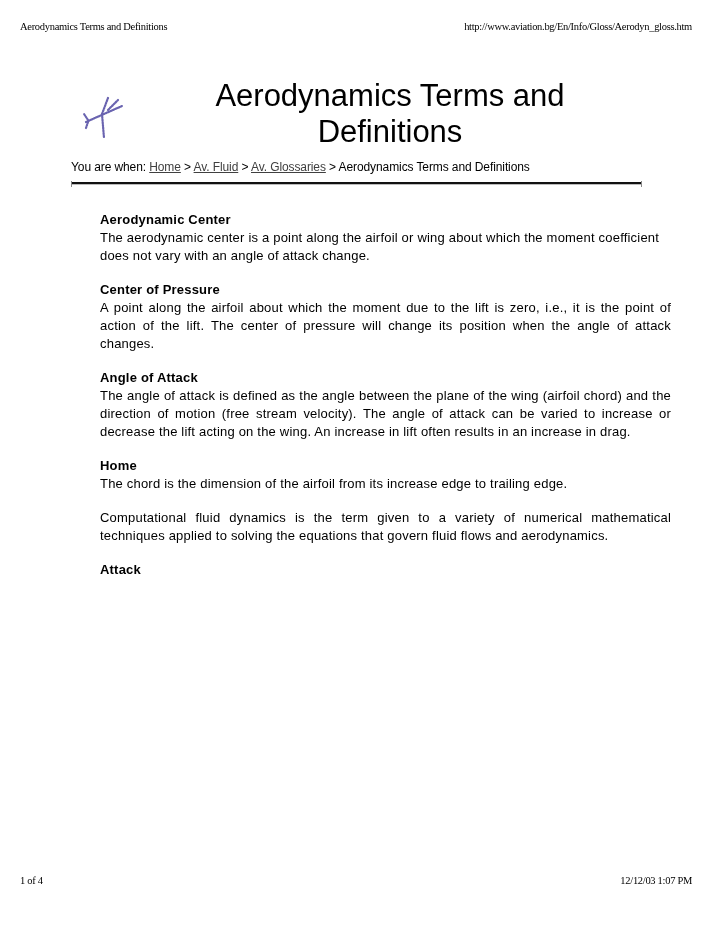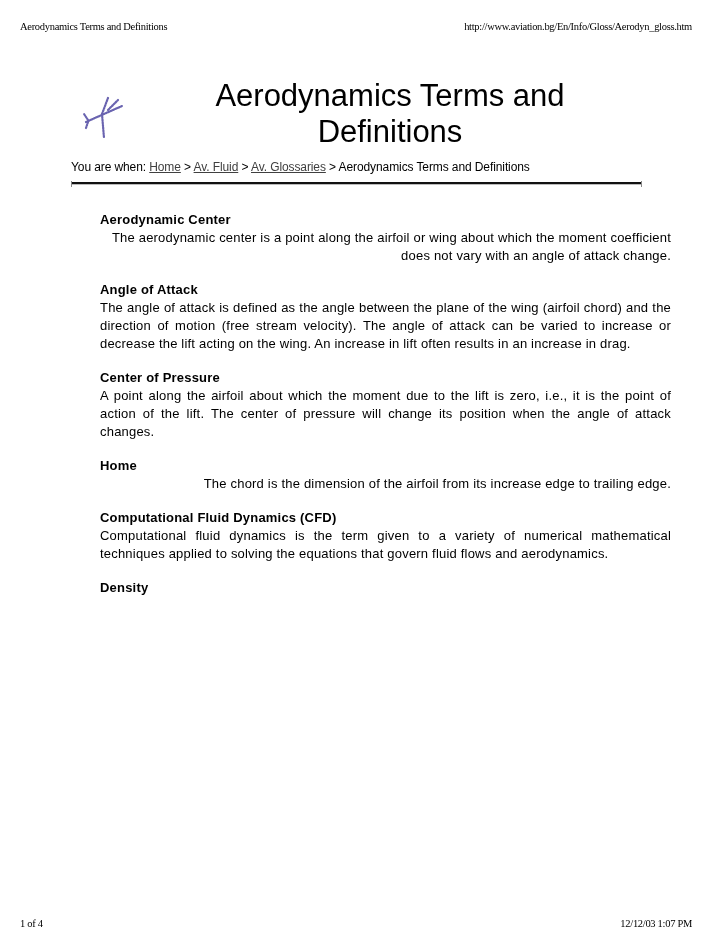--- a/index.html
+++ b/index.html
@@ -4,21 +4,21 @@
   <style>
     html, body { margin: 0; padding: 0; background: #ffffff; }
     body { width: 714px; height: 935px; position: relative; overflow: hidden; color: #000; }
     .print-header, .print-footer {
       position: absolute; left: 20px; right: 22px;
       font-family: "Liberation Serif", "DejaVu Serif", serif;
       font-size: 10.5px; letter-spacing: -0.3px;
       display: flex; justify-content: space-between;
     }
     .print-header { top: 21px; }
-    .print-footer { top: 918px; }
+    .print-footer { top: 875px; }
     .logo { position: absolute; left: 78px; top: 92px; width: 50px; height: 50px; }
     .title {
       position: absolute; left: 170px; width: 440px; top: 78px;
       text-align: center;
       font-family: "Liberation Sans", "DejaVu Sans", sans-serif;
       font-size: 31px; line-height: 36px; font-weight: normal; margin: 0;
     }
     .breadcrumb {
       position: absolute; left: 71px; top: 160px;
       font-family: "Liberation Sans", "DejaVu Sans", sans-serif;
@@ -36,21 +36,21 @@
     .rule:before { left: 0; }
     .rule:after { right: 0; }
     .content {
       position: absolute; left: 71px; width: 571px; top: 211px;
       font-family: "Liberation Sans", "DejaVu Sans", sans-serif;
       font-size: 13px; line-height: 18px; letter-spacing: 0.2px; margin-left: 29px;
     }
     .term { margin-bottom: 16px; }
     .term-name { font-weight: bold; display: block; }
     .term-def { display: block; text-align: justify; }
-    .term-def.left { text-align: right; }
+    .term-def.left { text-align: left; }
   </style>
 </head>
 <body>
 
 <div class="print-header">
   <span>Aerodynamics Terms and Definitions</span>
   <span>http://www.aviation.bg/En/Info/Gloss/Aerodyn_gloss.htm</span>
 </div>
 
 <div class="logo">
@@ -80,38 +80,37 @@
 </div>
 
 <div class="rule"></div>
 
 <div class="content">
   <div class="term">
     <span class="term-name">Aerodynamic Center</span>
     <span class="term-def left">The aerodynamic center is a point along the airfoil or wing about which the moment coefficient does not vary with an angle of attack change.</span>
   </div>
   <div class="term">
+    <span class="term-name">Center of Pressure</span>
+    <span class="term-def">A point along the airfoil about which the moment due to the lift is zero, i.e., it is the point of action of the lift. The center of pressure will change its position when the angle of attack changes.</span>
+  </div>
+  <div class="term">
     <span class="term-name">Angle of Attack</span>
     <span class="term-def">The angle of attack is defined as the angle between the plane of the wing (airfoil chord) and the direction of motion (free stream velocity). The angle of attack can be varied to increase or decrease the lift acting on the wing. An increase in lift often results in an increase in drag.</span>
-  </div>
-  <div class="term">
-    <span class="term-name">Center of Pressure</span>
-    <span class="term-def">A point along the airfoil about which the moment due to the lift is zero, i.e., it is the point of action of the lift. The center of pressure will change its position when the angle of attack changes.</span>
   </div>
   <div class="term">
     <span class="term-name">Home</span>
     <span class="term-def left">The chord is the dimension of the airfoil from its increase edge to trailing edge.</span>
   </div>
   <div class="term">
   </div>
   <div class="term">
-    <span class="term-name">Computational Fluid Dynamics (CFD)</span>
     <span class="term-def">Computational fluid dynamics is the term given to a variety of numerical mathematical techniques applied to solving the equations that govern fluid flows and aerodynamics.</span>
   </div>
   <div class="term">
-    <span class="term-name">Density</span>
+    <span class="term-name">Attack</span>
   </div>
 </div>
 
 <div class="print-footer">
   <span>1 of 4</span>
   <span>12/12/03 1:07 PM</span>
 </div>
 
 </body></html>

